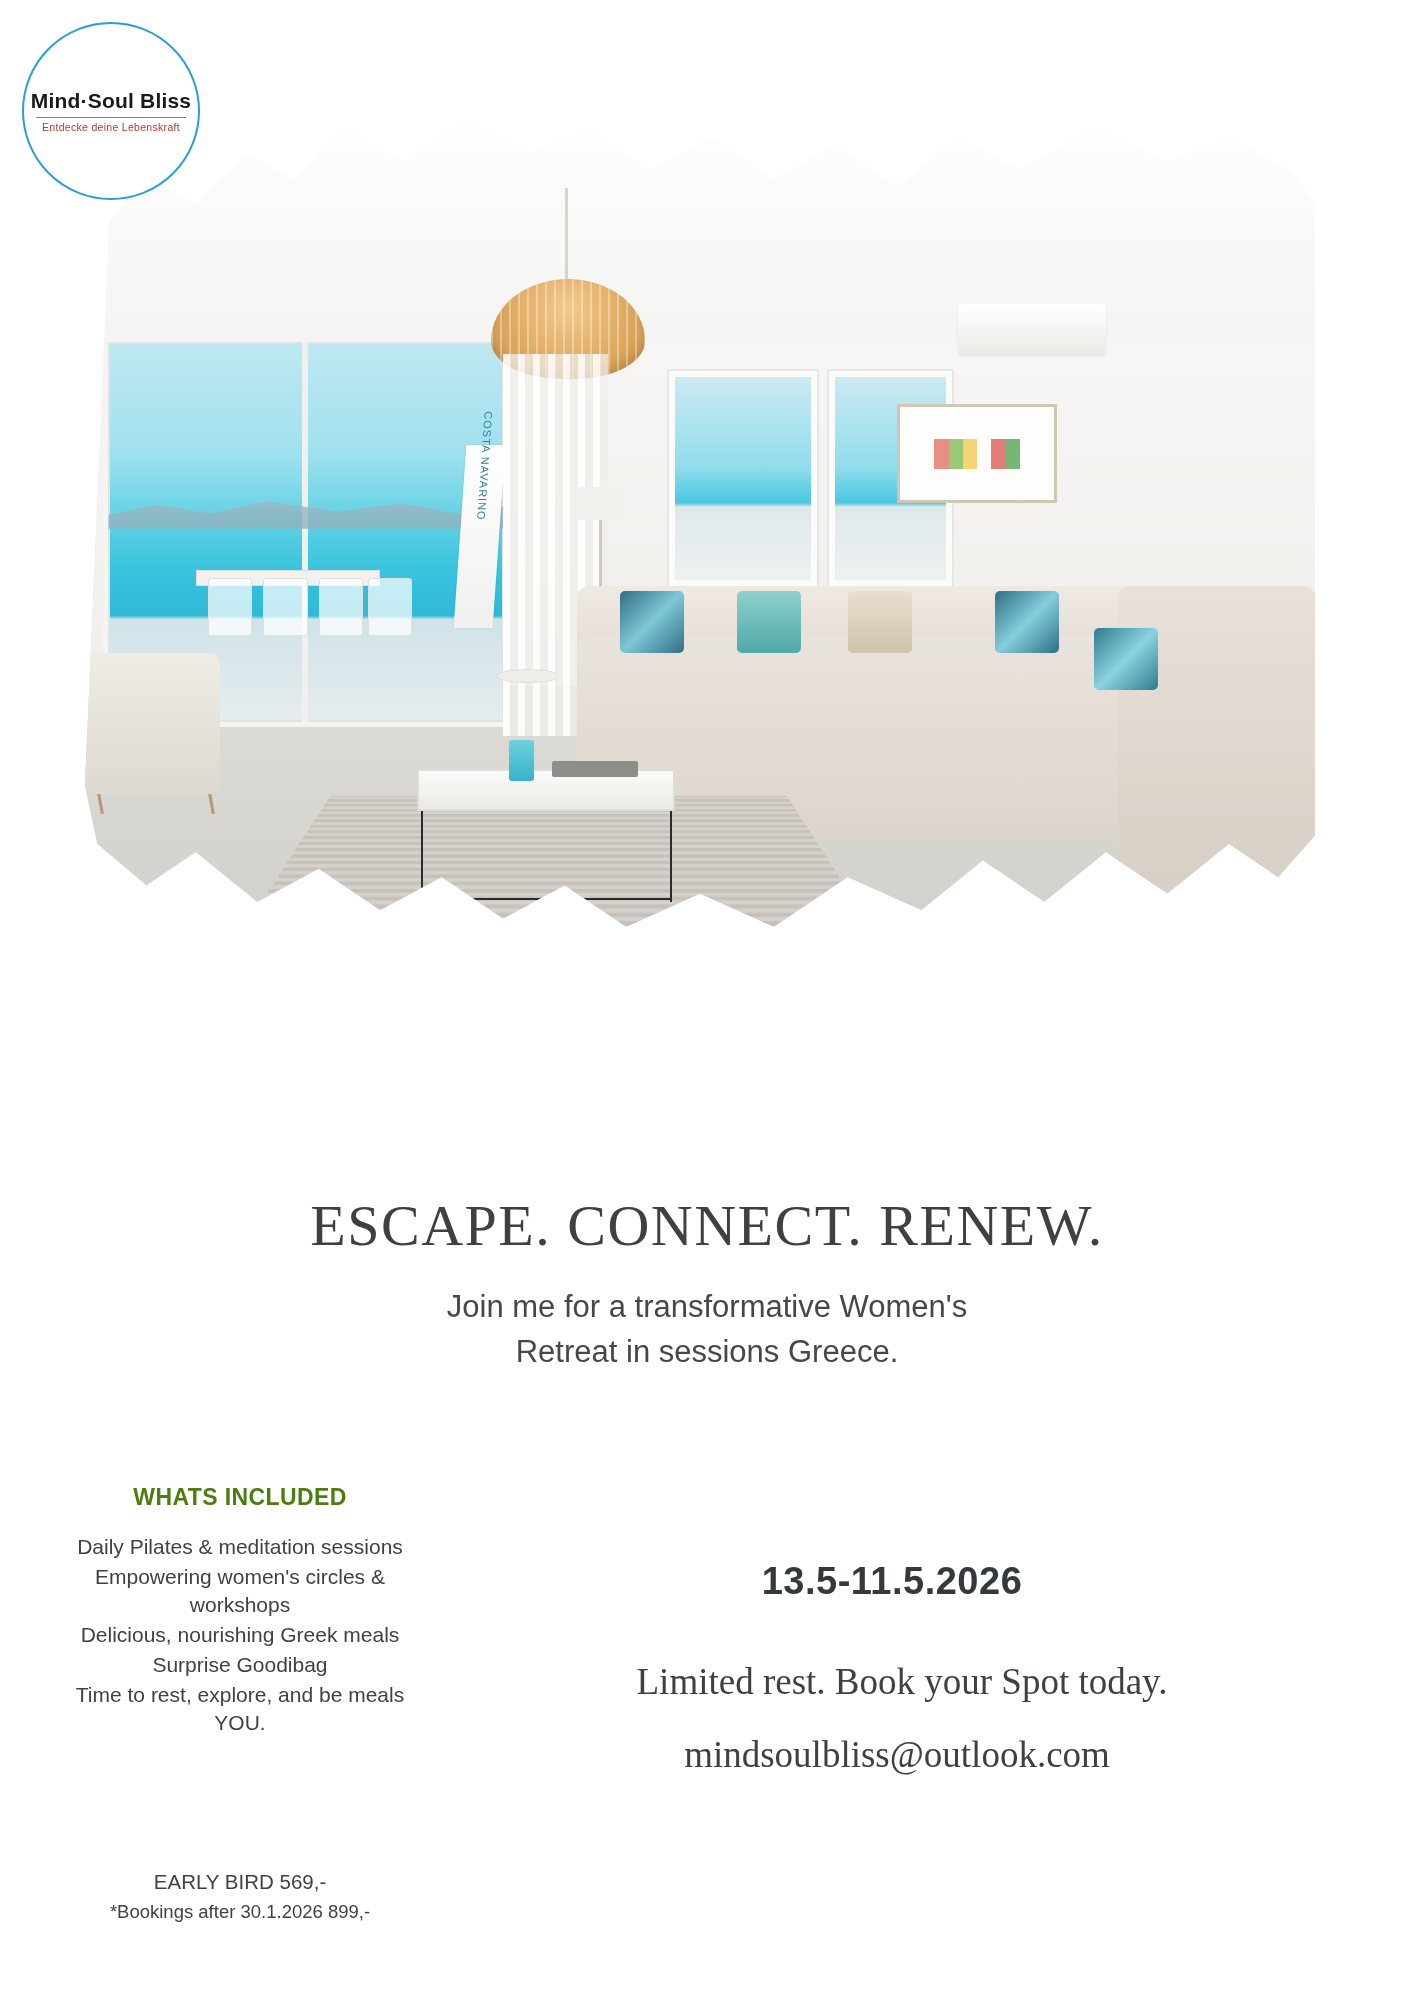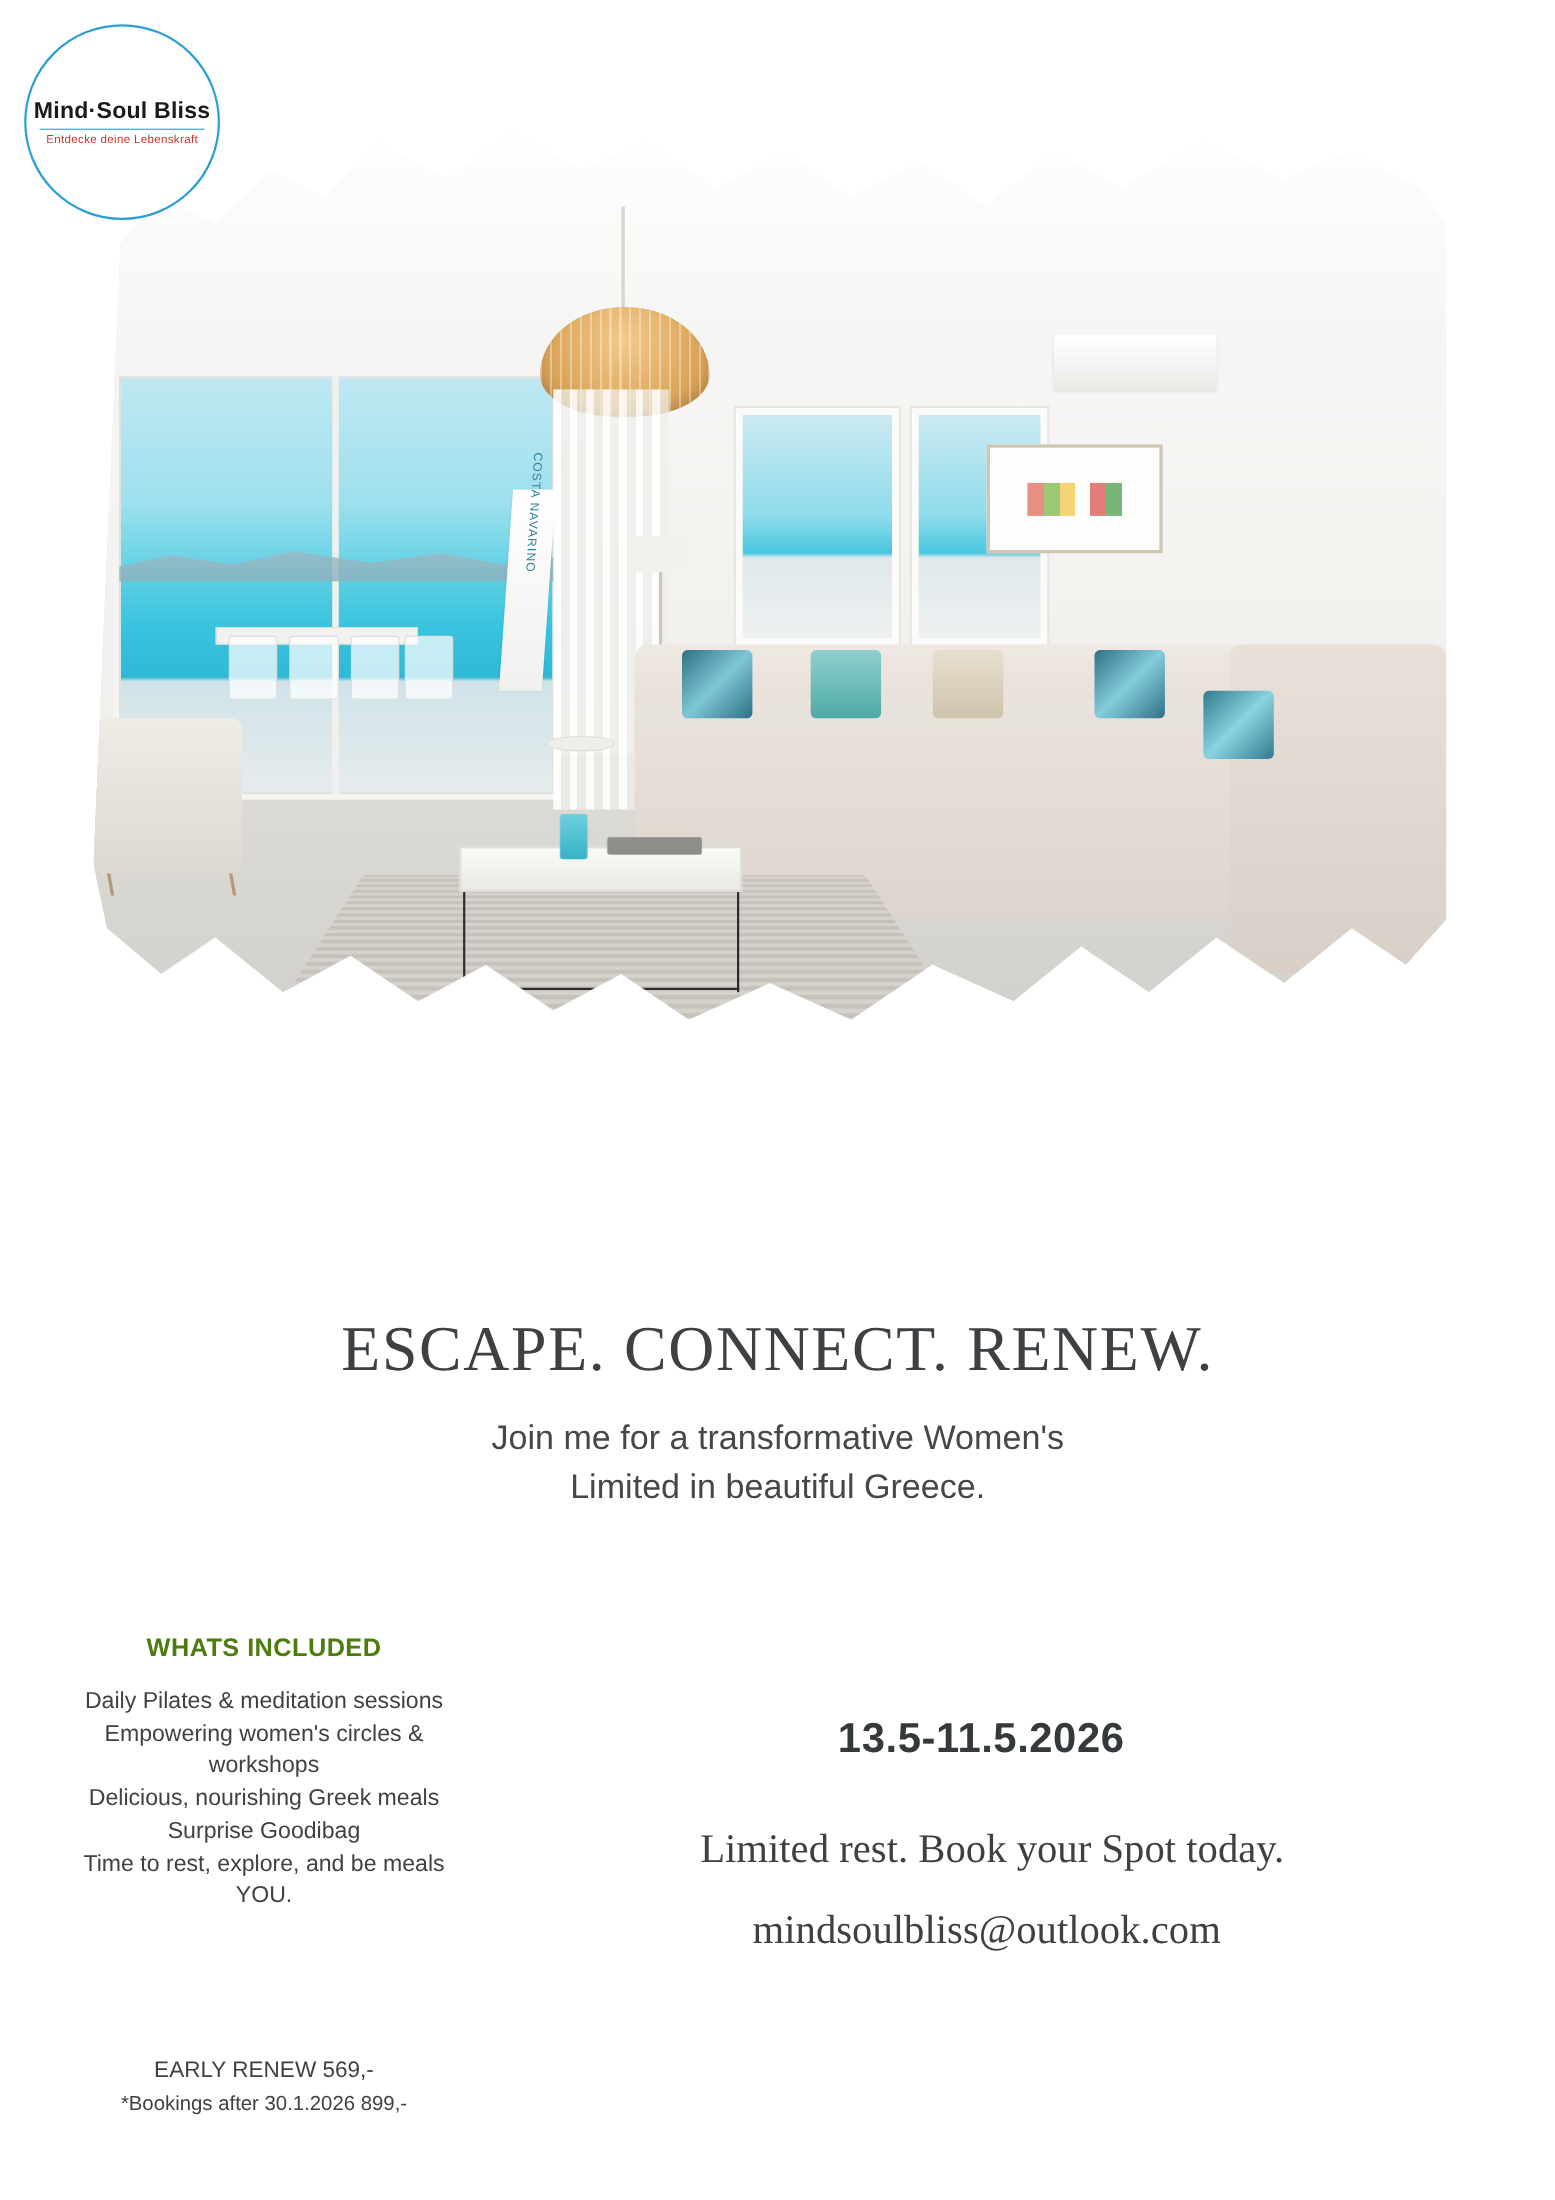--- a/index.html
+++ b/index.html
@@ -426,35 +426,35 @@
         <div class="vase"></div>
         <div class="book"></div>
 
         <div class="armchair"></div>
       </div>
     </div>
   </div>
 
   <div class="headline">ESCAPE. CONNECT. RENEW.</div>
 
-  <div class="subhead">Join me for a transformative Women's Limited in beautiful Greece.</div>
+  <div class="subhead">Join me for a transformative Women's Retreat in sessions Greece.</div>
 
   <div class="included">
     <div class="included-title">WHATS INCLUDED</div>
     <div class="included-list">
       <div>Daily Pilates &amp; meditation sessions</div>
       <div>Empowering women's circles &amp; workshops</div>
       <div>Delicious, nourishing Greek meals</div>
       <div>Surprise Goodibag</div>
       <div>Time to rest, explore, and be meals YOU.</div>
     </div>
   </div>
 
   <div class="pricing">
-    <div class="price-early">EARLY RENEW 569,-</div>
+    <div class="price-early">EARLY BIRD 569,-</div>
     <div class="price-note">*Bookings after 30.1.2026 899,-</div>
   </div>
 
   <div class="dates">13.5-11.5.2026</div>
   <div class="cta">Limited rest. Book your Spot today.</div>
   <div class="email">mindsoulbliss@outlook.com</div>
 
 </div>
 
 </body></html>

